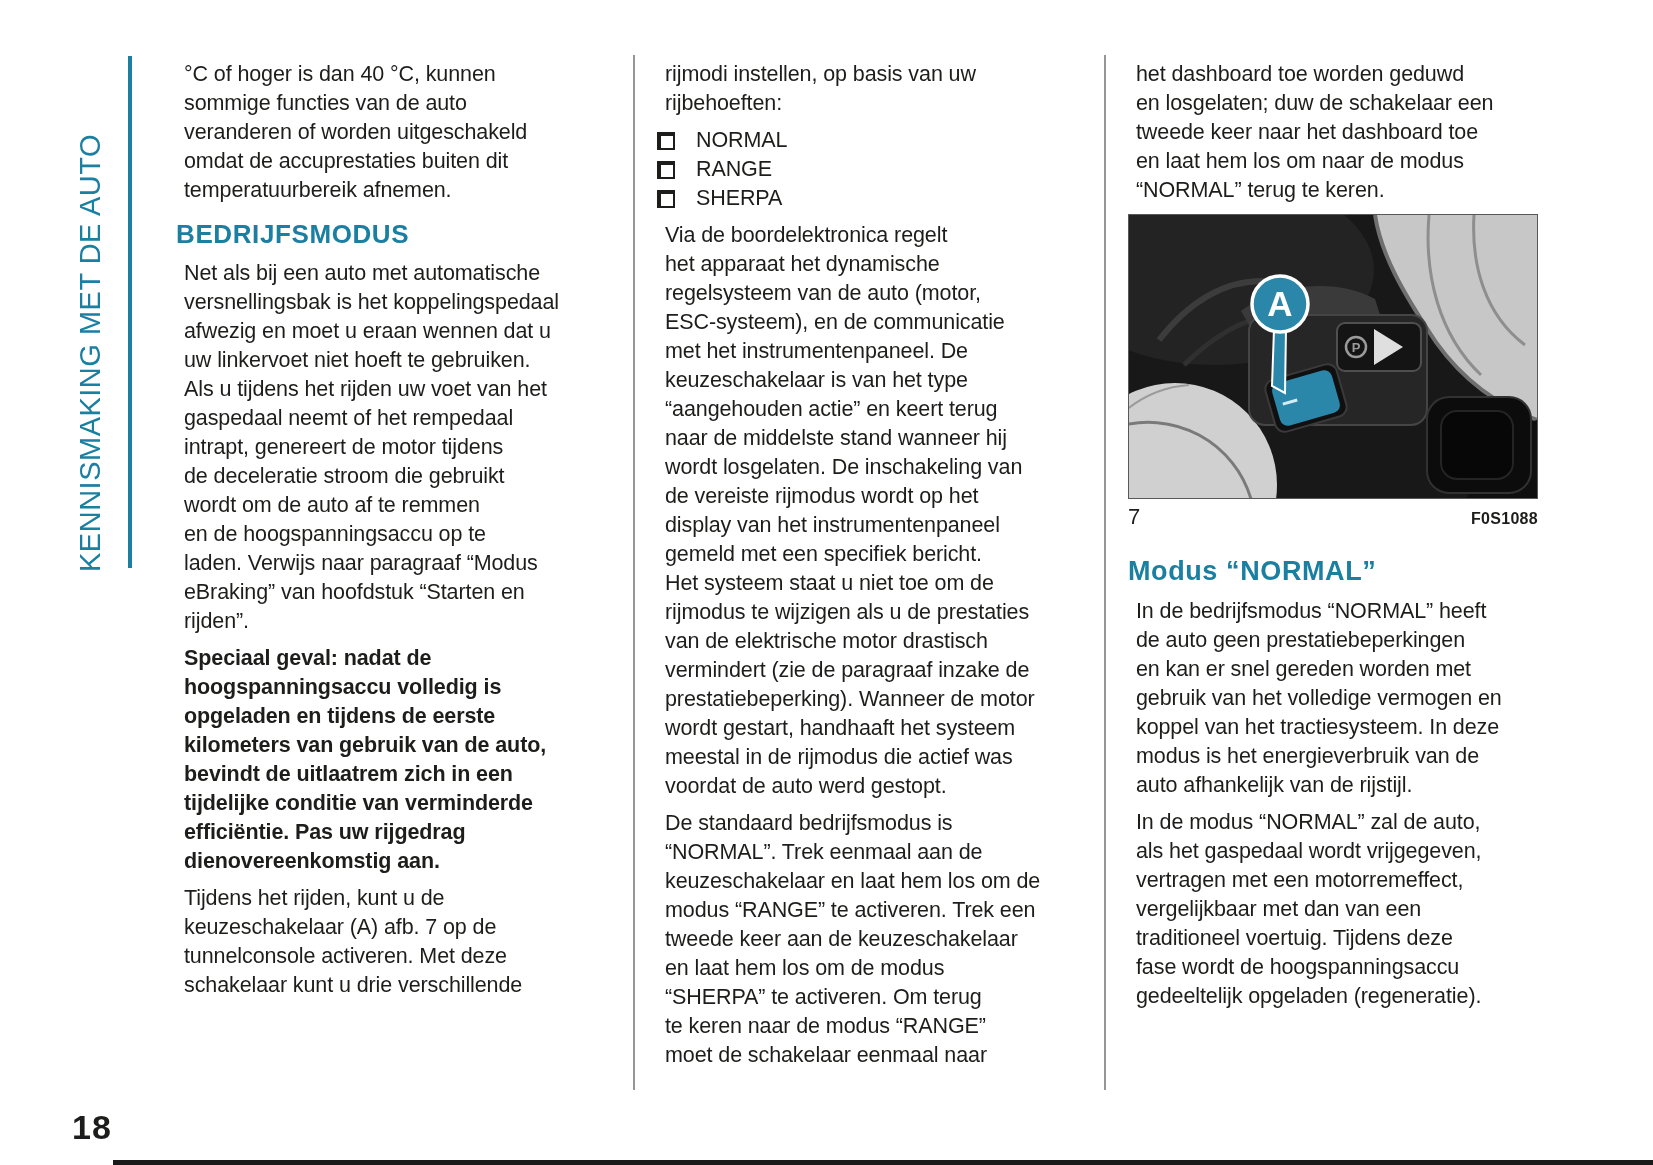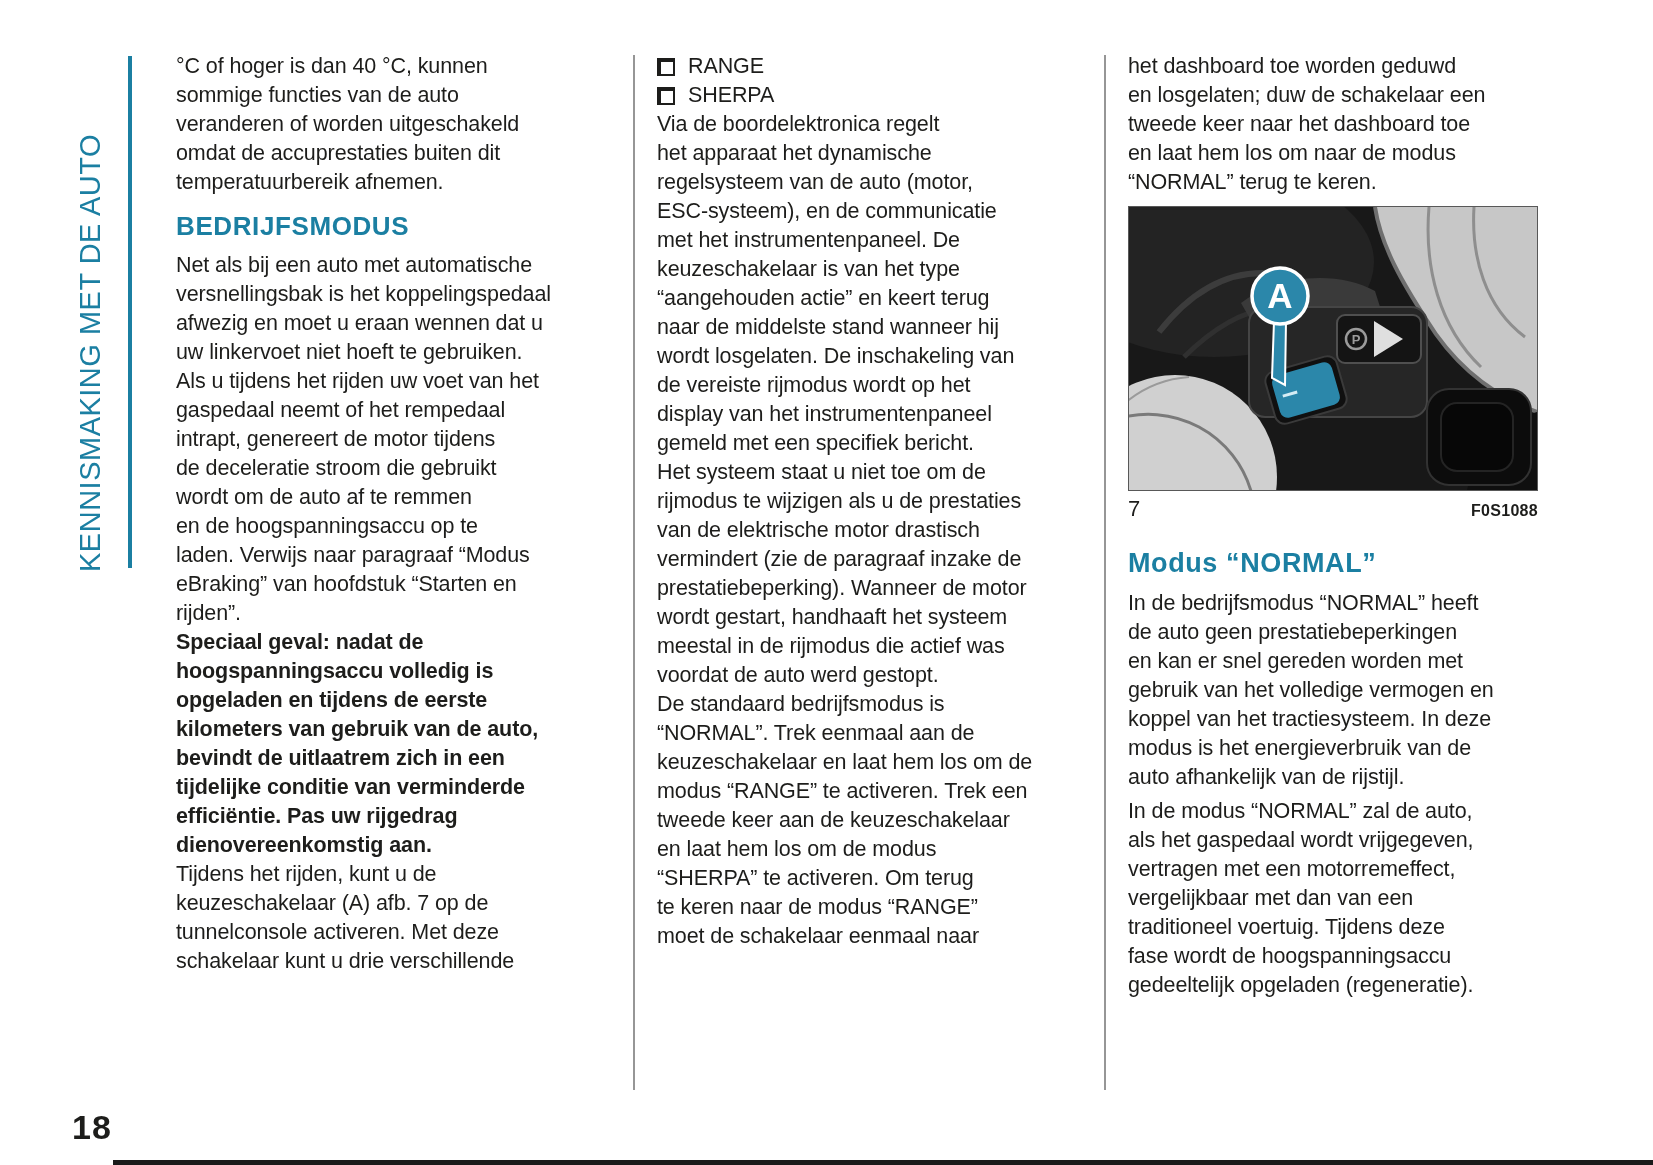--- a/index.html
+++ b/index.html
@@ -19,21 +19,21 @@
     color:var(--accent);font-size:29px;letter-spacing:0.5px;line-height:1;white-space:nowrap;
   }
   .sidebar-rule{position:absolute;left:128px;top:56px;width:4px;height:512px;background:var(--accent);}
   .vdivider{position:absolute;top:55px;height:1035px;width:2px;background:var(--divider);}
   #divider1{left:633px;}
   #divider2{left:1104px;}
   .col{position:absolute;top:52px;}
   #col1{left:176px;width:424px;}
   #col2{left:657px;width:420px;}
   #col3{left:1128px;width:412px;}
-  .body-text{font-size:21.5px;line-height:29px;letter-spacing:-0.1px;white-space:pre-line;margin:0;}
+  .body-text{font-size:21.5px;line-height:29px;letter-spacing:-0.1px;white-space:pre-line;margin:8px;}
   .bold-para{font-weight:bold;}
   .section-heading{color:var(--accent);font-weight:bold;font-size:26px;letter-spacing:0.6px;margin:14px 0 9px;}
   .mode-heading{color:var(--accent);font-weight:bold;font-size:27px;letter-spacing:0.6px;margin:26px 0 10px;}
   .bullet-list{margin:0;}
   .bullet-row{display:flex;align-items:center;height:29px;}
   .bullet-sq{width:12px;height:12px;border:solid var(--ink);border-width:4px 2px 2px 4px;margin-right:13px;flex:none;}
   .warning-row{display:flex;align-items:center;gap:10px;height:34px;margin:5px 0 3px;}
   .warning-refs{font-size:16px;letter-spacing:0.5px;padding-top:6px;}
   .figure{margin-top:9px;width:410px;}
   .figure-img{display:block;border:1px solid #585858;background:#181818;}
@@ -81,21 +81,27 @@
 tijdelijke conditie van verminderde
 efficiëntie. Pas uw rijgedrag
 dienovereenkomstig aan.</p>
   <p class="body-text">Tijdens het rijden, kunt u de
 keuzeschakelaar (A) afb. 7 op de
 tunnelconsole activeren. Met deze
 schakelaar kunt u drie verschillende</p>
 </div>
 
 <div class="col" id="col2">
+  <p class="body-text">rijmodi instellen, op basis van uw
+rijbehoeften:</p>
   <div class="bullet-list">
+    <div class="bullet-row">
+      <span class="bullet-sq"></span>
+      <span class="body-text">NORMAL</span>
+    </div>
     <div class="bullet-row">
       <span class="bullet-sq"></span>
       <span class="body-text">RANGE</span>
     </div>
     <div class="bullet-row">
       <span class="bullet-sq"></span>
       <span class="body-text">SHERPA</span>
     </div>
   </div>
   <p class="body-text">Via de boordelektronica regelt

